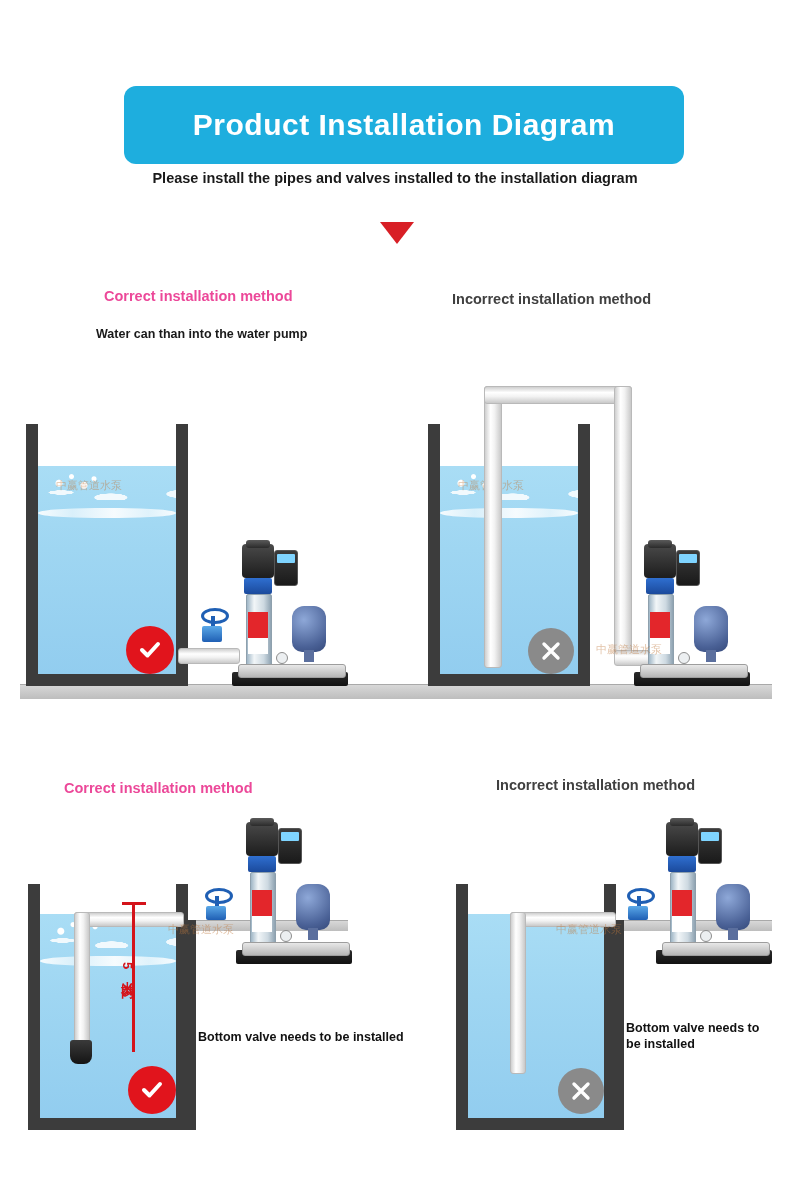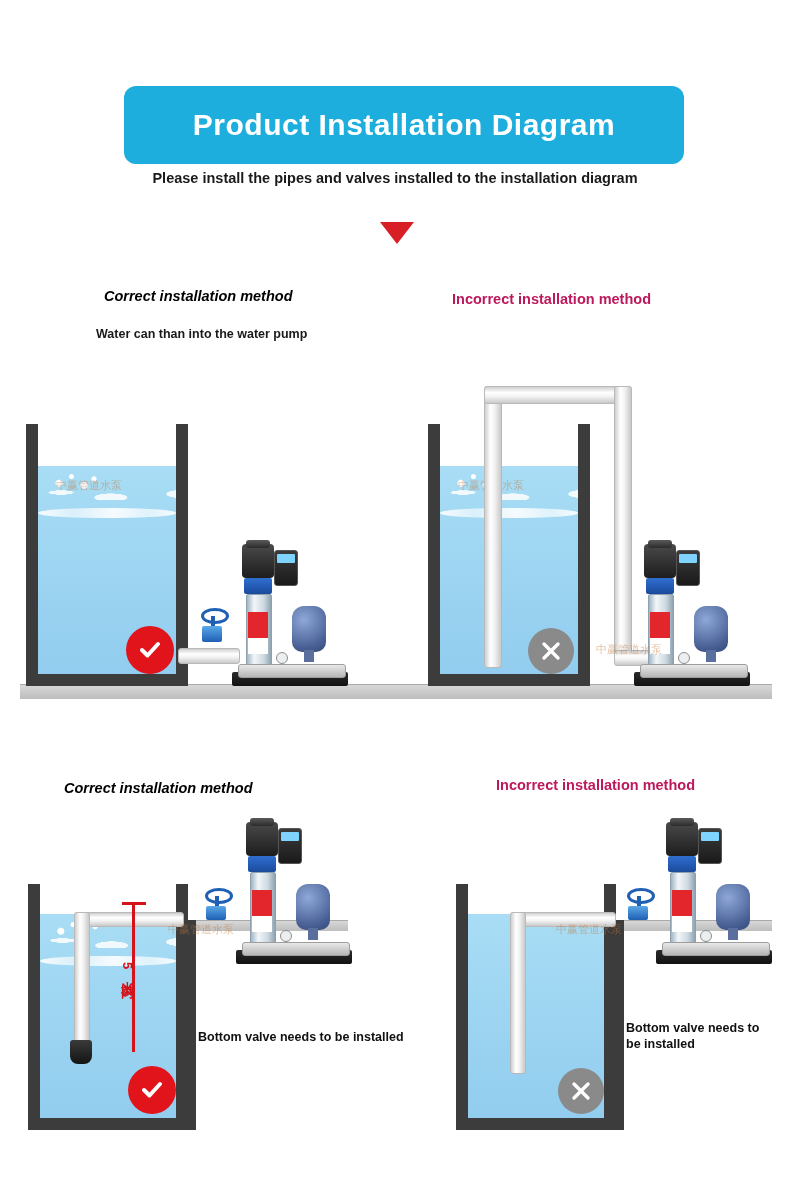--- a/index.html
+++ b/index.html
@@ -26,22 +26,22 @@
     font-size:14.5px;font-weight:bold;color:#1a1a1a;
   }
   .down-arrow{
     position:absolute;left:380px;top:222px;width:0;height:0;
     border-left:17px solid transparent;border-right:17px solid transparent;
     border-top:22px solid #d81f26;
   }
 
   
   .lbl{position:absolute;font-size:14.5px;font-weight:bold;white-space:nowrap;}
-  .lbl.red{color:#000000;font-style:italic;}
-  .lbl.dark{color:#be185d;}
+  .lbl.red{color:#ec4899;}
+  .lbl.dark{color:#404040;}
   .sub{position:absolute;font-size:12.5px;font-weight:bold;color:#1a1a1a;white-space:nowrap;}
 
   
   .floor{
     position:absolute;background:linear-gradient(#d8d8d8,#bdbdbd);
     border-top:1px solid #a9a9a9;
   }
 
   
   .tank{position:absolute;}

